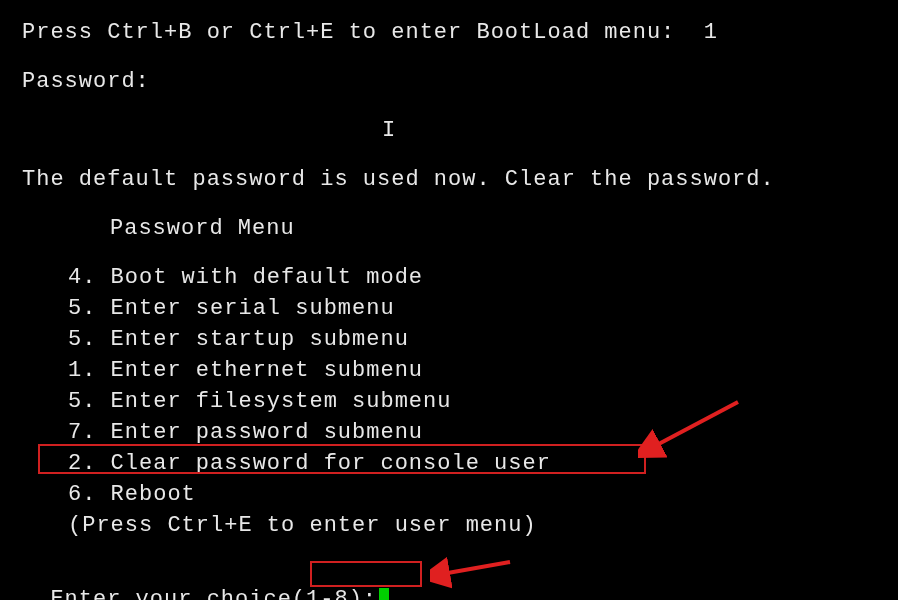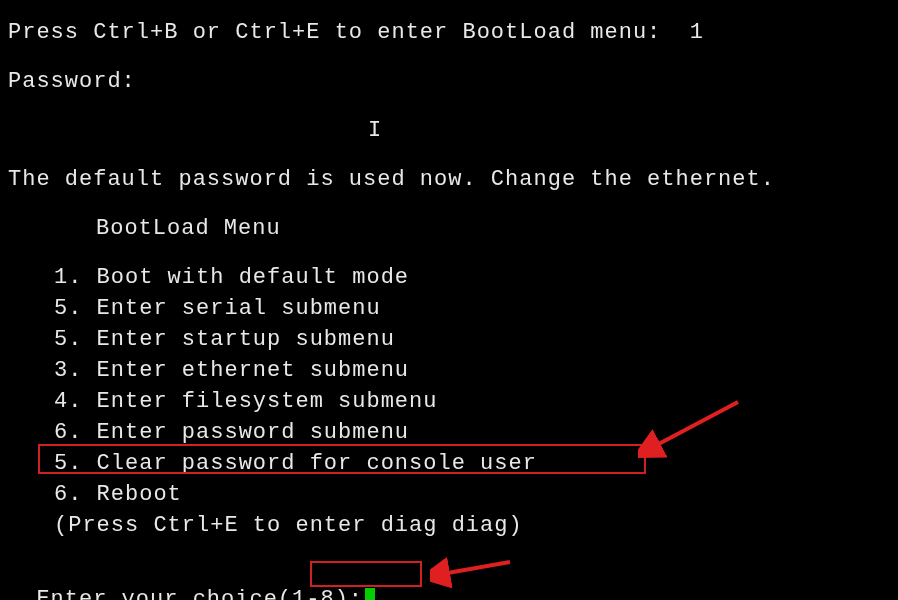--- a/index.html
+++ b/index.html
@@ -15,20 +15,21 @@
       width: 898px;
       height: 600px;
       overflow: hidden;
       padding: 20px 8px;
       position: relative;
       letter-spacing: 1px;
     }
     .line {
       margin-bottom: 6px;
       white-space: pre;
+      margin-left: 14px;
     }
     .gap {
       height: 18px;
     }
     .indent2 {
       padding-left: 46px;
     }
     .menu-title {
       padding-left: 88px;
     }
@@ -67,33 +68,33 @@
   </style>
 </head>
 <body>
 
 <div class="line">Press Ctrl+B or Ctrl+E to enter BootLoad menu:  1</div>
 <div class="gap"></div>
 <div class="line">Password:</div>
 <div class="gap"></div>
 <div class="line" style="padding-left: 360px;"><span>I</span></div>
 <div class="gap"></div>
-<div class="line">The default password is used now. Change the ethernet.</div>
+<div class="line">The default password is used now. Clear the password.</div>
 <div class="gap"></div>
-<div class="line menu-title">BootLoad Menu</div>
+<div class="line menu-title">Password Menu</div>
 <div class="gap"></div>
-<div class="line indent2">1. Boot with default mode</div>
+<div class="line indent2">4. Boot with default mode</div>
 <div class="line indent2">5. Enter serial submenu</div>
 <div class="line indent2">5. Enter startup submenu</div>
-<div class="line indent2">3. Enter ethernet submenu</div>
-<div class="line indent2">4. Enter filesystem submenu</div>
-<div class="line indent2">6. Enter password submenu</div>
-<div class="line indent2">5. Clear password for console user</div>
+<div class="line indent2">1. Enter ethernet submenu</div>
+<div class="line indent2">5. Enter filesystem submenu</div>
+<div class="line indent2">7. Enter password submenu</div>
+<div class="line indent2">2. Clear password for console user</div>
 <div class="line indent2">6. Reboot</div>
-<div class="line indent2">(Press Ctrl+E to enter diag diag)</div>
+<div class="line indent2">(Press Ctrl+E to enter user menu)</div>
 <div class="gap"></div>
 <div class="line">
   <span>Enter your choice(1-8):</span><span class="cursor-block"></span>
 </div>
 
 <div class="highlight-box box1"></div>
 <div class="highlight-box box2"></div>
 
 <div class="arrow" style="left: 638px; top: 392px;">
   <svg width="110" height="70" viewBox="0 0 110 70">

